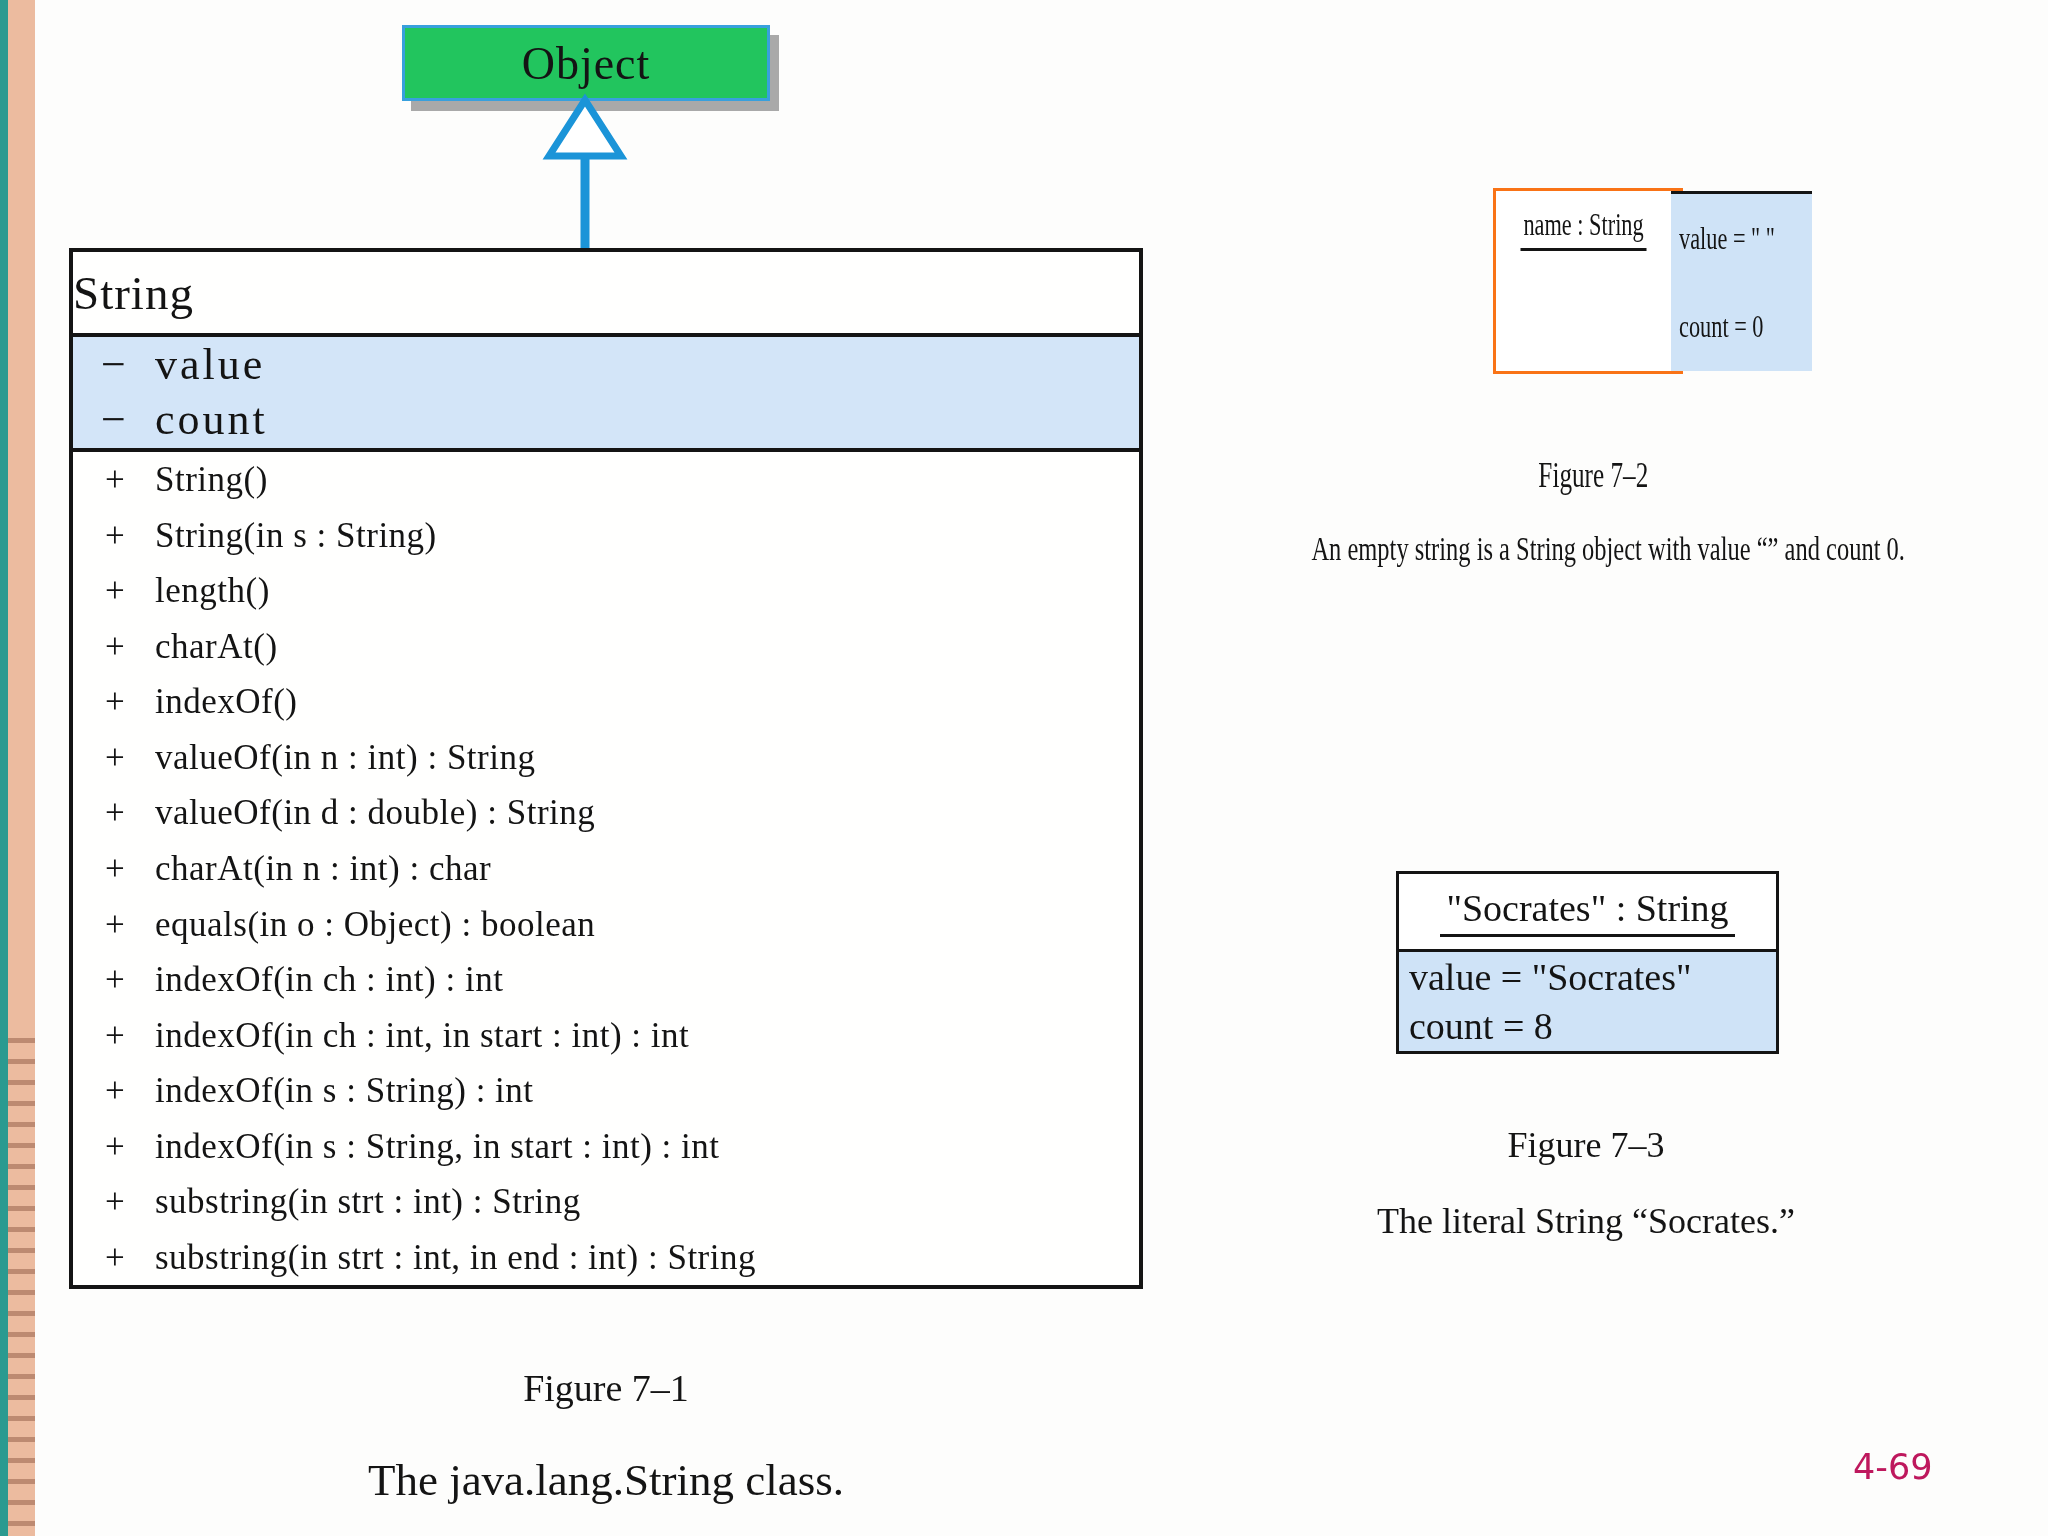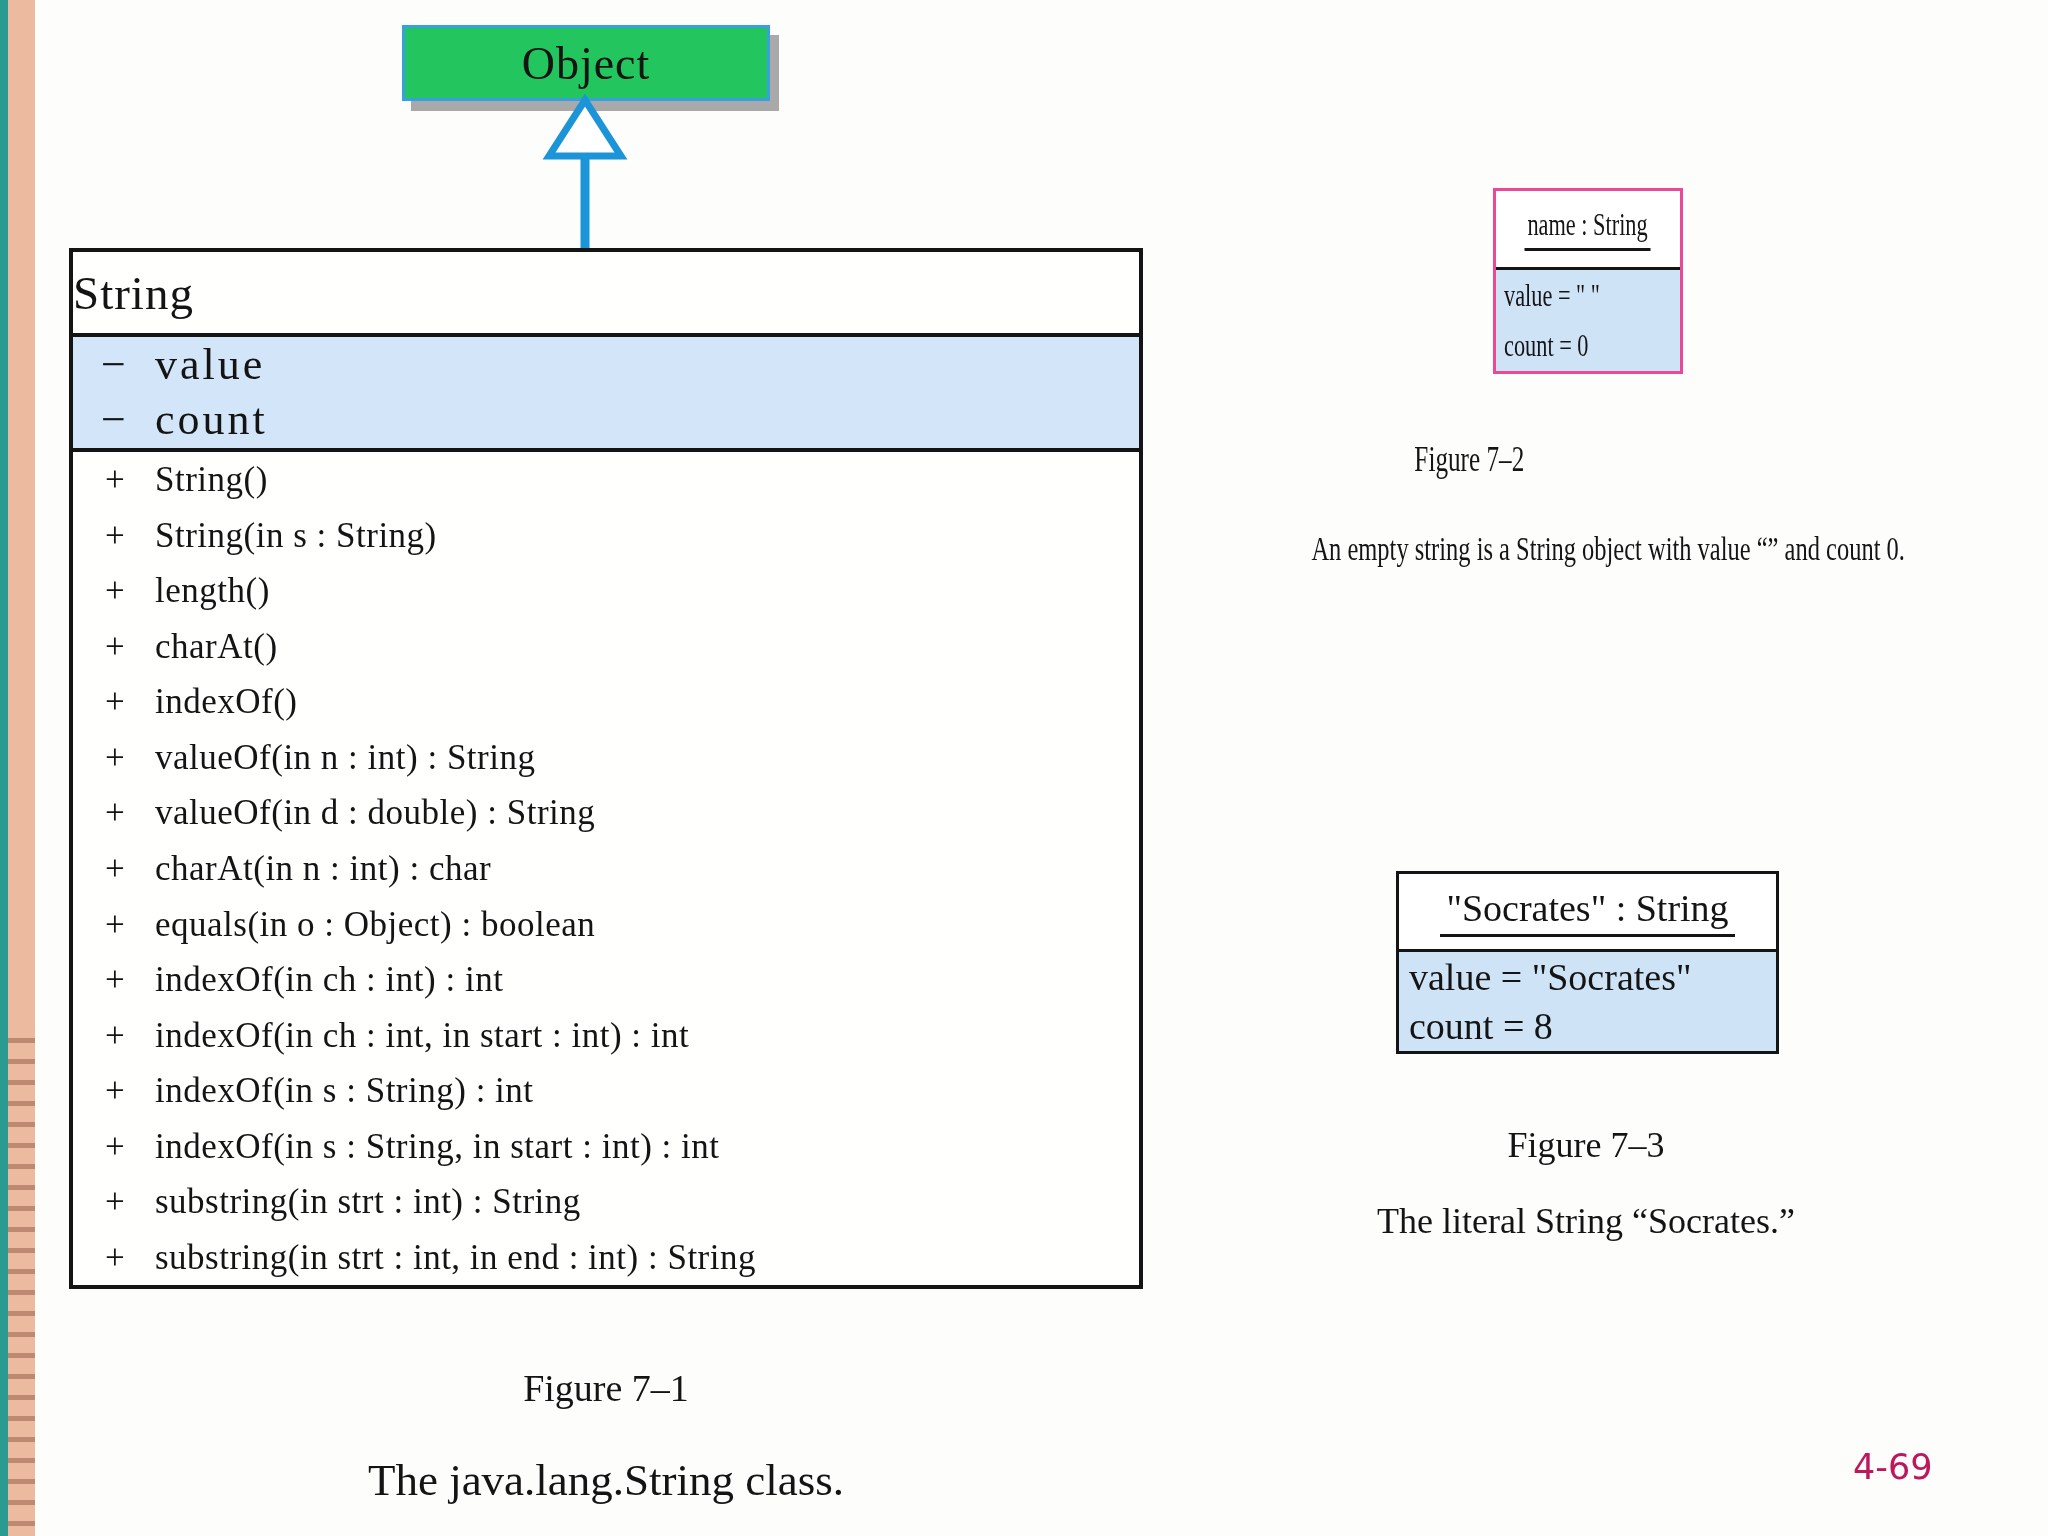--- a/index.html
+++ b/index.html
@@ -51,21 +51,21 @@
   .row .sign { width:56px; text-align:center; flex:none; }
   .row .lbl  { padding-left:12px; white-space:nowrap; }
 
   
   .fig1-title   { position:absolute; left:69px; top:1366px; width:1074px; text-align:center; font-size:38px; }
   .fig1-caption { position:absolute; left:69px; top:1454px; width:1074px; text-align:center; font-size:45px; }
 
   
   .obj2 {
     position:absolute; left:1493px; top:188px; width:190px; height:186px; box-sizing:border-box;
-    border:3px solid #ec4899; background:#ffffff; display:flex; flex-direction:column;
+    border:3px solid #f97316; background:#ffffff; display:flex; flex-direction:row;
   }
   .obj2-header { height:76px; display:flex; align-items:center; justify-content:center; }
   .obj2-header .hdr-text {
     display:inline-block; transform:scaleX(0.72); white-space:nowrap;
     font-size:31px; border-bottom:3px solid #141414; padding:0 4px 5px;
   }
   .obj2-body {
     flex:1; border-top:3px solid #141414; background:#cfe3f7;
     display:flex; flex-direction:column; justify-content:space-around; padding-left:8px;
   }
@@ -82,21 +82,21 @@
   .obj3-header .hdr-text {
     font-size:38px; border-bottom:3px solid #141414; padding:0 6px 4px; white-space:nowrap;
   }
   .obj3-body {
     flex:1; border-top:3px solid #141414; background:#cfe3f7;
     display:flex; flex-direction:column; justify-content:space-around; padding-left:10px;
   }
   .obj3-body .fld { font-size:38px; line-height:1; white-space:nowrap; }
 
   
-  .fig2-title   { position:absolute; left:1393px; top:440px; width:400px; text-align:left; }
+  .fig2-title   { position:absolute; left:1393px; top:456px; width:400px; text-align:center; }
   .fig2-caption { position:absolute; left:1196px; top:530px; width:800px; text-align:center; }
   .condensed { display:inline-block; transform:scaleX(0.72); white-space:nowrap; font-size:35px; }
   .fig2-caption .condensed { font-size:34px; }
 
   .fig3-title   { position:absolute; left:1386px; top:1124px; width:400px; text-align:center; font-size:36px; }
   .fig3-caption { position:absolute; left:1286px; top:1200px; width:600px; text-align:center; font-size:36px; white-space:nowrap; }
 
   .page-num {
     position:absolute; left:1853px; top:1447px;
     font-family:"DejaVu Sans","Liberation Sans",sans-serif; font-size:35px; color:#be185d;

